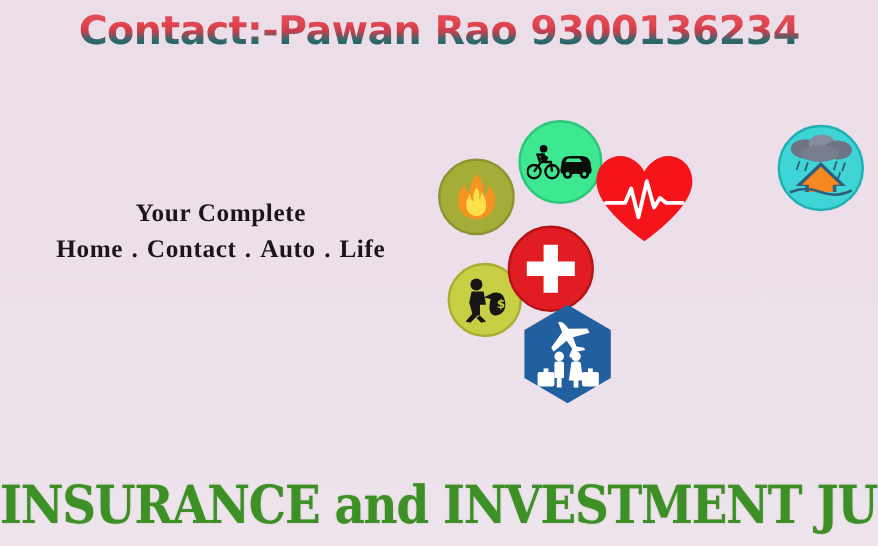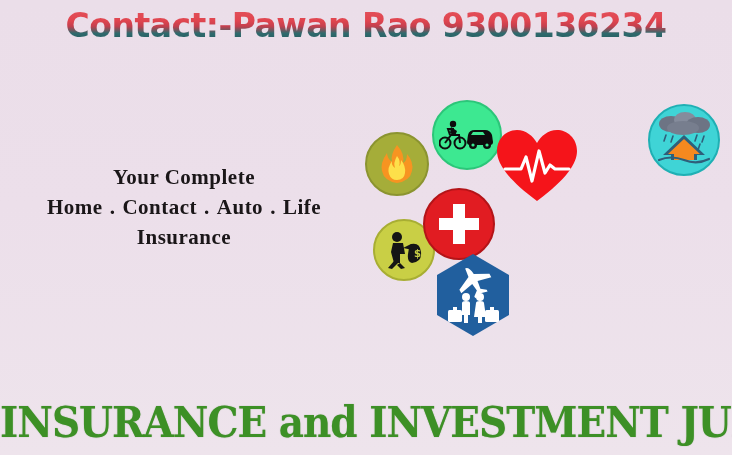--- a/index.html
+++ b/index.html
@@ -142,21 +142,20 @@
 
 <div id="banner">
 
   <div id="contact-headline">Contact:-Pawan Rao 9300136234</div>
 
   <div id="tagline">
     <div class="line1">Your  Complete</div>
     <div class="line2">
       <span>Home</span><span class="sep">.</span><span>Contact</span><span class="sep">.</span><span>Auto</span><span class="sep">.</span><span>Life</span>
     </div>
-    <div class="line3">Insurance</div>
   </div>
 
   <div id="artwork">
 
     <div class="icon-badge circ" id="badge-fire">
       <svg width="38" height="42" viewBox="0 0 38 42">
         <path d="M19 2 Q12 12 14 19 Q9 15 9 10 Q2 20 4 28 Q6 38 19 40 Q32 38 34 28 Q36 19 29 11 Q29 18 25 20 Q27 11 19 2 Z" fill="#f79421"></path>
         <path d="M19 13 Q15 20 17 25 Q13 22 14 18 Q9 25 11 31 Q13 37 19 37 Q26 37 27 30 Q28 23 23 17 Q23 22 21 23 Q23 18 19 13 Z" fill="#fde04a"></path>
       </svg>
     </div>

